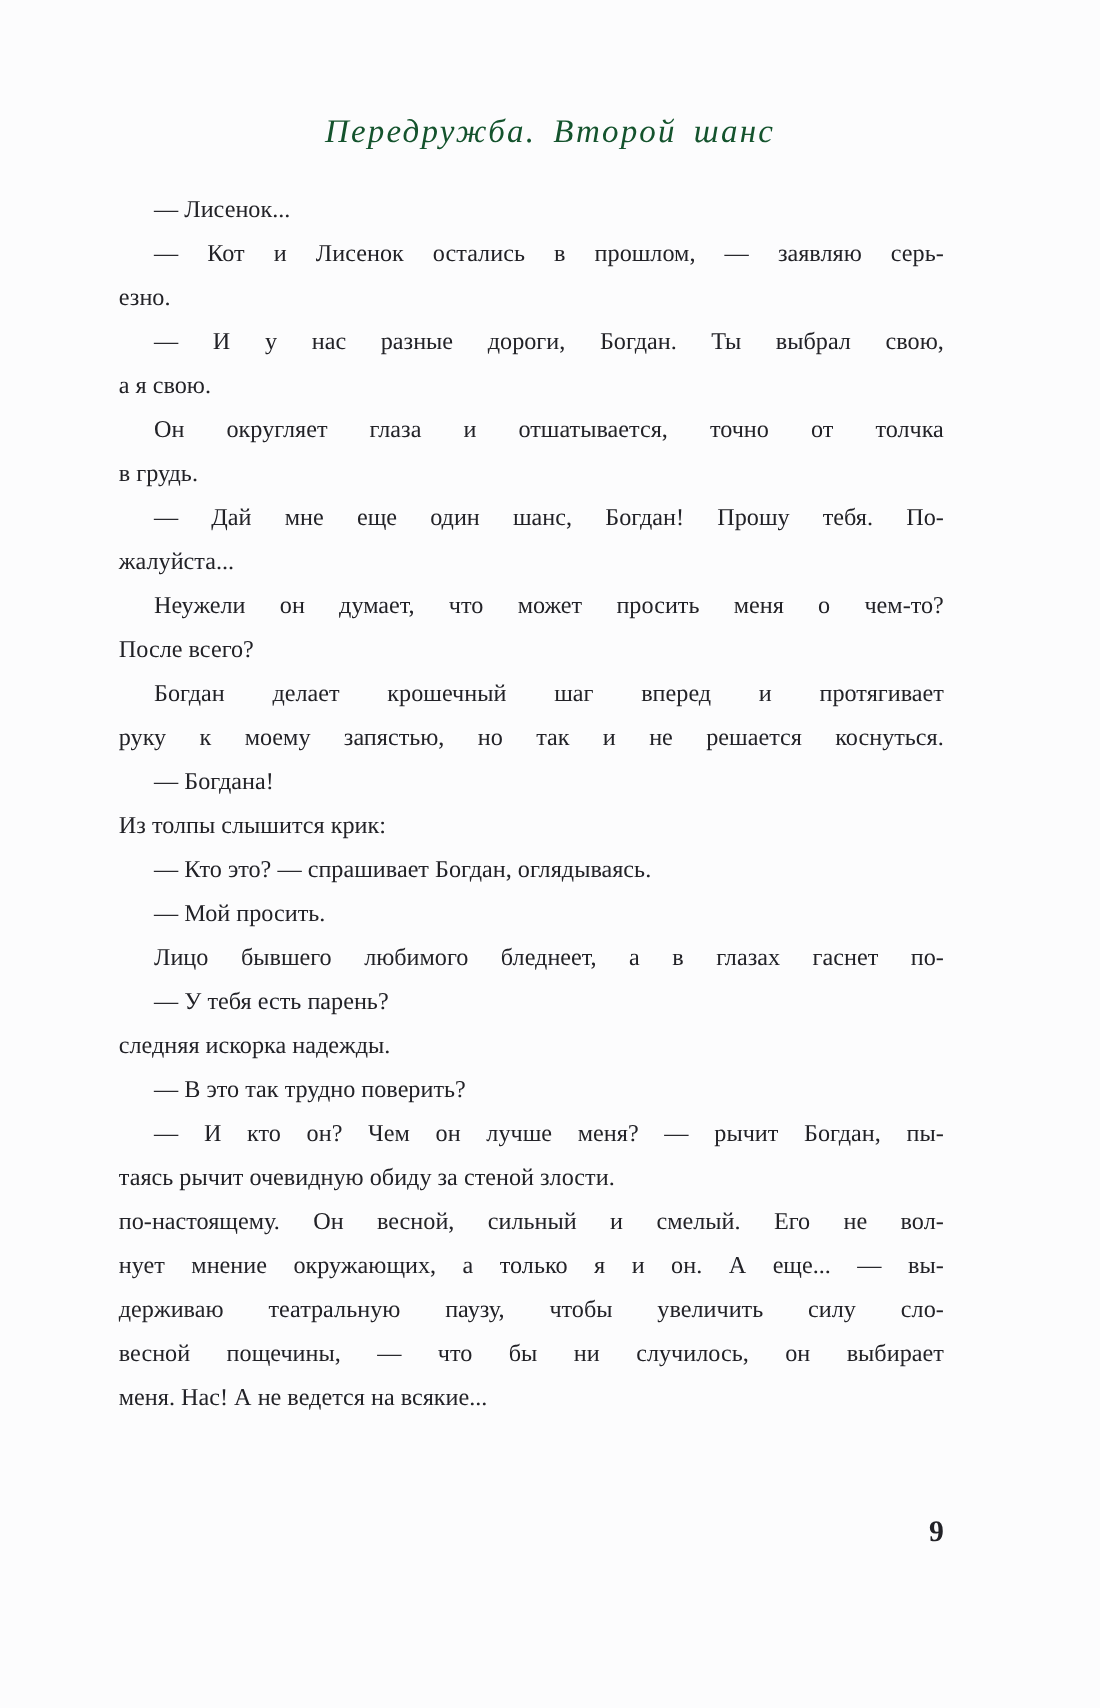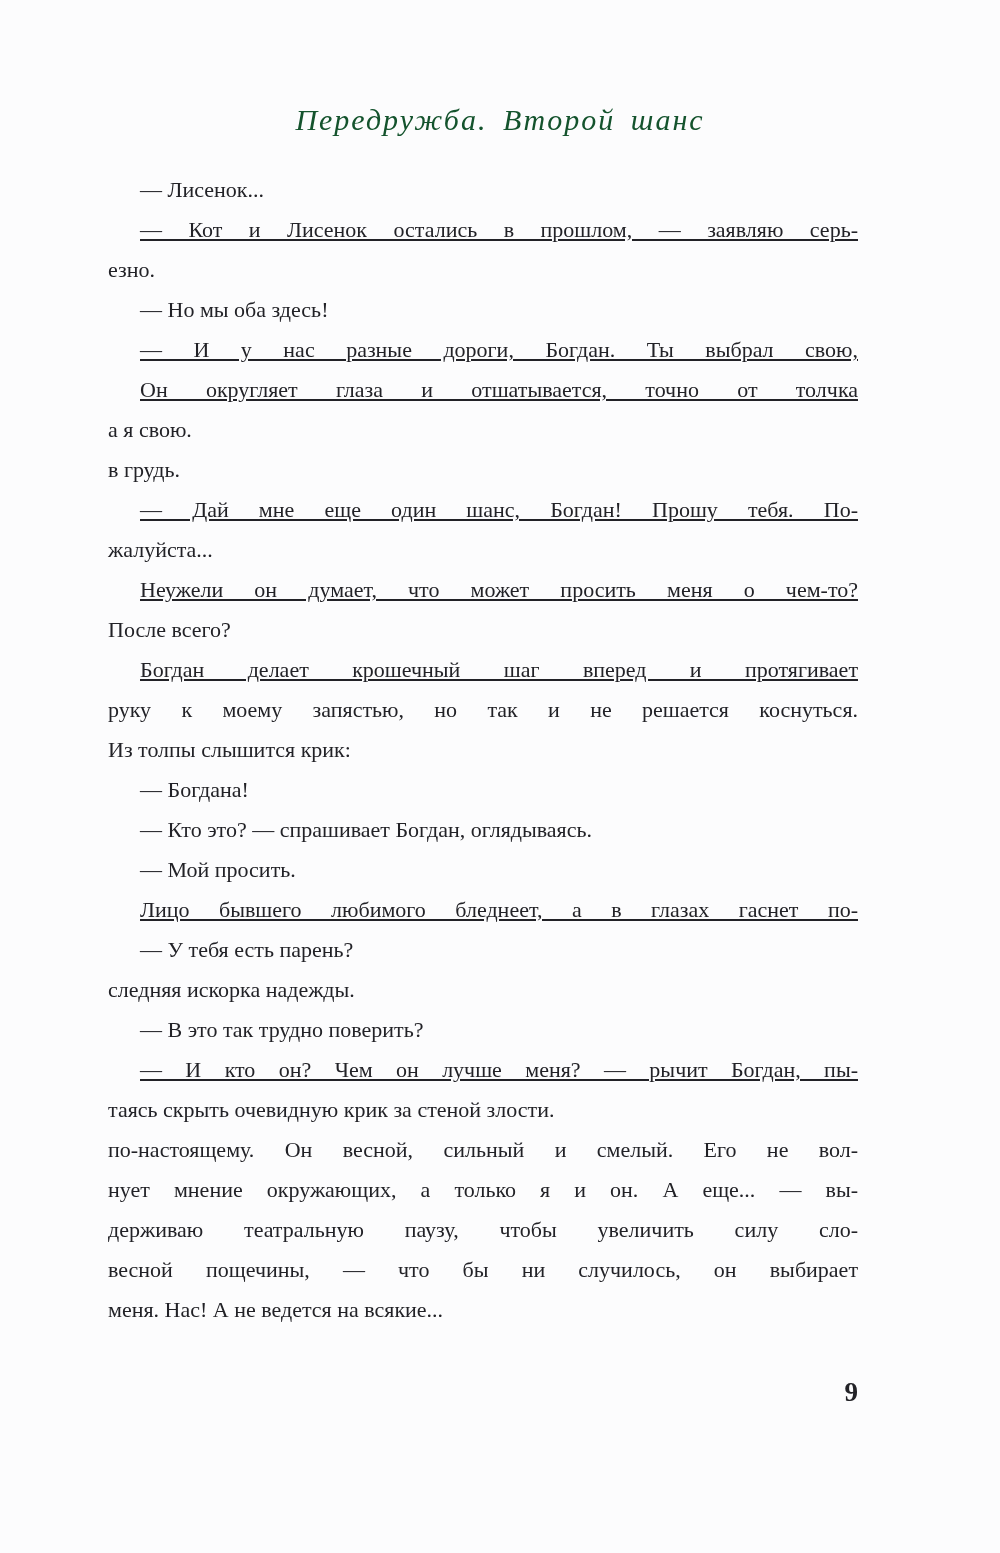--- a/index.html
+++ b/index.html
@@ -43,21 +43,20 @@
     white-space: normal;
     text-align: justify;
     text-align-last: justify;
   }
   .line.indent {
     padding-left: 32px;
   }
   .line.just.indent {
     padding-left: 0;
     text-indent: 32px;
-    text-decoration: underline;
   }
   .page-number {
     position: absolute;
     top: 1372px;
     left: 108px;
     width: 750px;
     text-align: right;
     font-weight: bold;
     font-size: 27px;
     line-height: 40px;
@@ -66,41 +65,40 @@
 </head>
 <body>
 
 <div class="page" style="background: rgb(252, 252, 253); color: rgb(34, 34, 39);">
   <div class="running-header" style="color: #14532d;">Передружба. Второй шанс</div>
 
   <div class="body-text">
       <div class="line indent">— Лисенок...</div>
       <div class="line indent just">— Кот и Лисенок остались в прошлом, — заявляю серь-</div>
       <div class="line">езно.</div>
-      <div class="line indent">— Но мы оба здесь!</div>
       <div class="line indent just">— И у нас разные дороги, Богдан. Ты выбрал свою,</div>
+      <div class="line">а я свою.</div>
       <div class="line indent just">Он округляет глаза и отшатывается, точно от толчка</div>
-      <div class="line">а я свою.</div>
       <div class="line">в грудь.</div>
       <div class="line indent just">— Дай мне еще один шанс, Богдан! Прошу тебя. По-</div>
       <div class="line">жалуйста...</div>
       <div class="line indent just">Неужели он думает, что может просить меня о чем-то?</div>
       <div class="line">После всего?</div>
       <div class="line indent just">Богдан делает крошечный шаг вперед и протягивает</div>
       <div class="line just">руку к моему запястью, но так и не решается коснуться.</div>
+      <div class="line indent">— Богдана!</div>
       <div class="line">Из толпы слышится крик:</div>
-      <div class="line indent">— Богдана!</div>
       <div class="line indent">— Кто это? — спрашивает Богдан, оглядываясь.</div>
       <div class="line indent">— Мой просить.</div>
       <div class="line indent just">Лицо бывшего любимого бледнеет, а в глазах гаснет по-</div>
       <div class="line indent">— У тебя есть парень?</div>
       <div class="line">следняя искорка надежды.</div>
       <div class="line indent">— В это так трудно поверить?</div>
       <div class="line indent just">— И кто он? Чем он лучше меня? — рычит Богдан, пы-</div>
-      <div class="line">таясь скрыть очевидную крик за стеной злости.</div>
+      <div class="line">таясь рычит очевидную обиду за стеной злости.</div>
       <div class="line just">по-настоящему. Он весной, сильный и смелый. Его не вол-</div>
       <div class="line just">нует мнение окружающих, а только я и он. А еще... — вы-</div>
       <div class="line just">держиваю театральную паузу, чтобы увеличить силу сло-</div>
       <div class="line just">весной пощечины, — что бы ни случилось, он выбирает</div>
       <div class="line">меня. Нас! А не ведется на всякие...</div>
     </div>
 
   <div class="page-number">9</div>
 </div>
 

